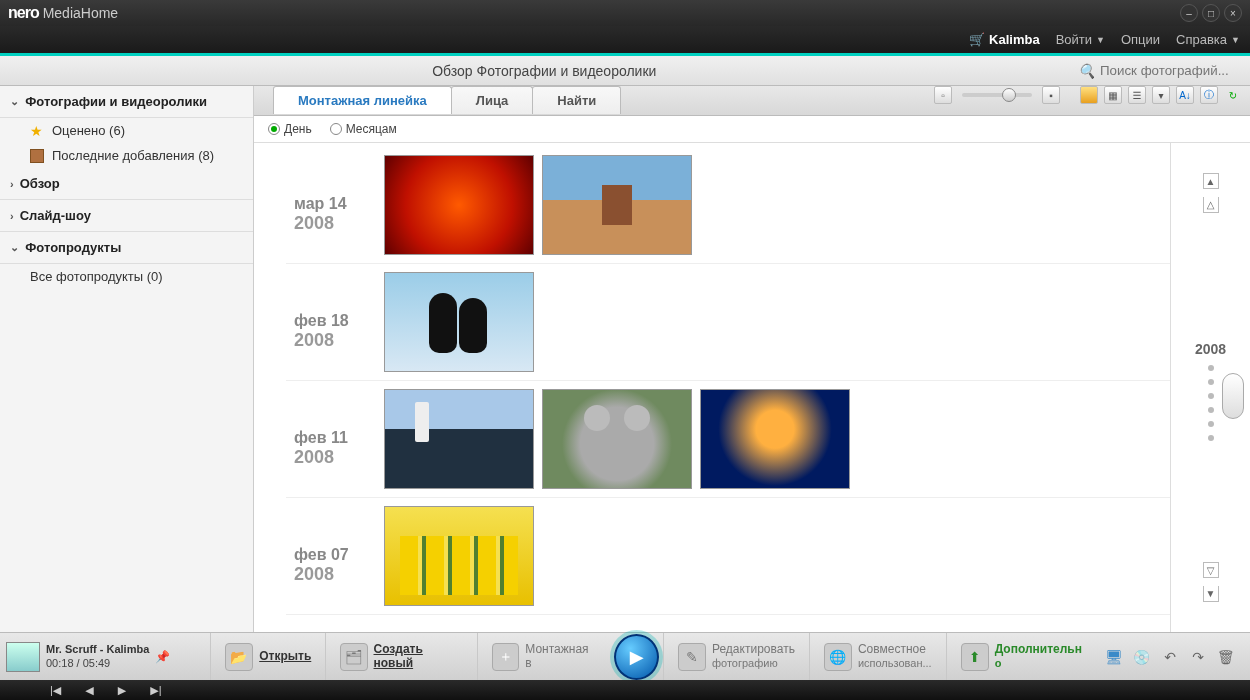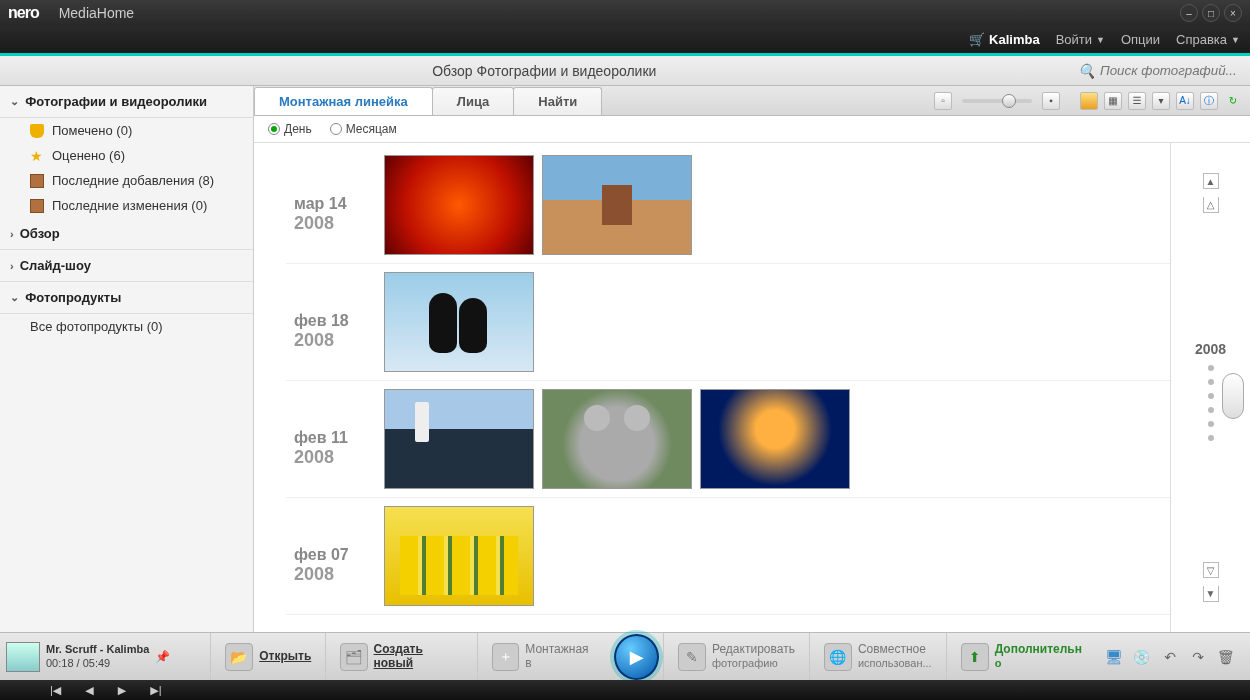--- a/index.html
+++ b/index.html
@@ -2,55 +2,55 @@
 <html><head>
   <meta charset="utf-8">
   <style>
     * { margin: 0; padding: 0; box-sizing: border-box; font-family: "Segoe UI", Tahoma, sans-serif; }
     body { width: 1250px; height: 700px; overflow: hidden; background: #e8e8e8; display: flex; flex-direction: column; user-select: none; }
 
     
     .titlebar { height: 26px; background: linear-gradient(#3a3a3a,#282828); display: flex; align-items: center; color: #ddd; padding: 0 8px; }
     .titlebar .logo { font-weight: bold; font-size: 16px; letter-spacing: -1px; color:#fff;}
     .titlebar .logo b{color:#fff;}
-    .titlebar .prodname{ font-size:14px; margin-left:20px; color:#ccc;}
+    .titlebar .prodname{ font-size:14px; margin-left:4px; color:#ccc;}
     .titlebar .winbtns { margin-left:auto; display:flex; gap:4px;}
     .titlebar .winbtn{ width:18px; height:18px; border:1px solid #555; border-radius:50%; display:flex;align-items:center;justify-content:center; font-size:10px; color:#ccc; cursor:pointer; background:#333;}
     
     
     .menubar { height: 30px; background: linear-gradient(#2a2a2a,#1a1a1a); display:flex; align-items:center; justify-content:flex-end; padding:0 10px; gap:16px; color:#bbb; font-size:13px; border-bottom:3px solid #00d0c0;}
     .menubar .market{ color:#fff; font-weight:bold; display:flex;align-items:center;gap:4px;}
     .menubar .market .basket{color:#0c8;}
     .menubar .mitem{cursor:pointer;display:flex;align-items:center;gap:4px;}
     .menubar .mitem .arr{font-size:9px;}
 
     
     .subheader{ height:30px; background:linear-gradient(#f0f0f0,#e0e0e0); display:flex; align-items:center; padding:0 10px; border-bottom:1px solid #bbb;}
     .subheader .center{flex:1; text-align:center; font-size:14px; color:#444;}
     .subheader .search{ display:flex;align-items:center; gap:4px; color:#888; font-size:12px; font-style:italic;}
-    .subheader .search input{border:none; background:transparent; font-style:italic; color:#888; width:140px; outline:none;}
+    .subheader .search input{border:none; background:transparent; color:#888; width:140px; outline:none;}
     .subheader .mag{color:#aaa;font-size:14px;}
 
     
     .main{flex:1; display:flex; overflow:hidden;}
 
     
     .sidebar{ width:254px; background:#f4f4f4; border-right:1px solid #ccc; font-size:13px; color:#333; overflow-y:auto;}
     .sidebar .cat{ padding:8px 10px; font-weight:bold; color:#222; border-bottom:1px solid #ddd; display:flex;align-items:center;gap:6px; cursor:pointer;}
     .sidebar .chev{font-size:11px;color:#555;}
     .sidebar .item{ padding:5px 10px 5px 30px; display:flex;align-items:center; gap:8px; cursor:pointer;}
     .sidebar .item.sel{ background:linear-gradient(#4aa0e8,#2a80c8); color:#fff;}
     .sidebar .ico{width:14px;height:14px; display:inline-block;}
     .tag-ico{background:#f0b000;border-radius:2px 2px 6px 6px;}
     .star-ico{color:#f0b000;font-size:14px;line-height:14px;}
     .img-ico{background:#b07040;border:1px solid #805020;}
     
     
     .content{flex:1; display:flex; flex-direction:column; background:#fff; overflow:hidden;}
-    .tabs{display:flex; height:30px; background:linear-gradient(#e8e8e8,#d8d8d8); border-bottom:1px solid #bbb; align-items:center;}
+    .tabs{display:flex; height:30px; background:linear-gradient(#e8e8e8,#d8d8d8); border-bottom:1px solid #bbb; align-items:flex-start;padding-left:19px;}
     .tab{ padding:6px 24px; font-size:13px; font-weight:bold; color:#555; border:1px solid #bbb; border-bottom:none; background:linear-gradient(#f8f8f8,#eee); margin-right:-1px; cursor:pointer; border-radius:3px 3px 0 0;}
     .tab.active{ background:#fff; color:#2a7ac0; }
     .tabs .toolbar-r{ margin-left:auto; display:flex;align-items:center; gap:6px; padding:0 8px;}
     .toolbar-r .tbtn{width:18px;height:18px;border:1px solid #bbb;background:linear-gradient(#fff,#ddd);border-radius:2px;cursor:pointer;display:flex;align-items:center;justify-content:center;font-size:10px;color:#555;}
     .toolbar-r .slider{width:70px;height:4px;background:#ccc;border-radius:2px;position:relative;margin:0 4px;}
     .toolbar-r .slider .thumb{position:absolute;top:-5px;left:40px;width:14px;height:14px;background:linear-gradient(#fff,#ccc);border:1px solid #888;border-radius:50%;}
     
     .viewopts{padding:6px 14px; display:flex;align-items:center; gap:18px; font-size:12px; color:#444; border-bottom:1px solid #ddd;}
     .radio{display:flex;align-items:center;gap:4px;cursor:pointer;}
     .radio .rdot{width:12px;height:12px;border:1px solid #888;border-radius:50%;display:flex;align-items:center;justify-content:center;}
@@ -160,34 +160,26 @@
 
 <div class="main">
 
   <div class="sidebar">
 
     <div class="cat">
         <span class="chev">⌄</span>
         <span>Фотографии и видеоролики</span>
       </div>
     <div class="item">
-        <span class="ico tag-ico"></span>
-        <span>Помечено (0)</span>
-      </div>
-    <div class="item">
         <span class="ico star-ico">★</span>
         <span>Оценено (6)</span>
       </div>
     <div class="item">
         <span class="ico img-ico"></span>
         <span>Последние добавления (8)</span>
-      </div>
-    <div class="item">
-        <span class="ico img-ico"></span>
-        <span>Последние изменения (0)</span>
       </div>
 
     <div class="cat">
         <span class="chev">›</span>
         <span>Обзор</span>
       </div>
 
     <div class="cat">
         <span class="chev">›</span>
         <span>Слайд-шоу</span>

